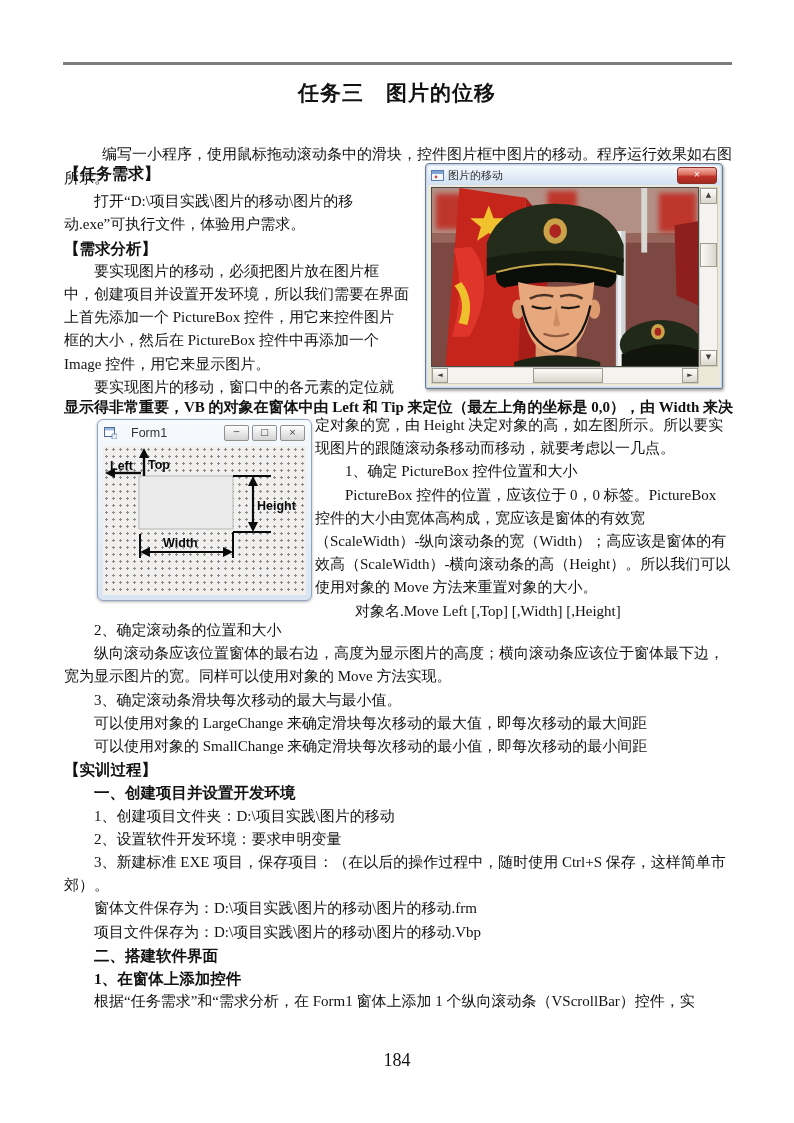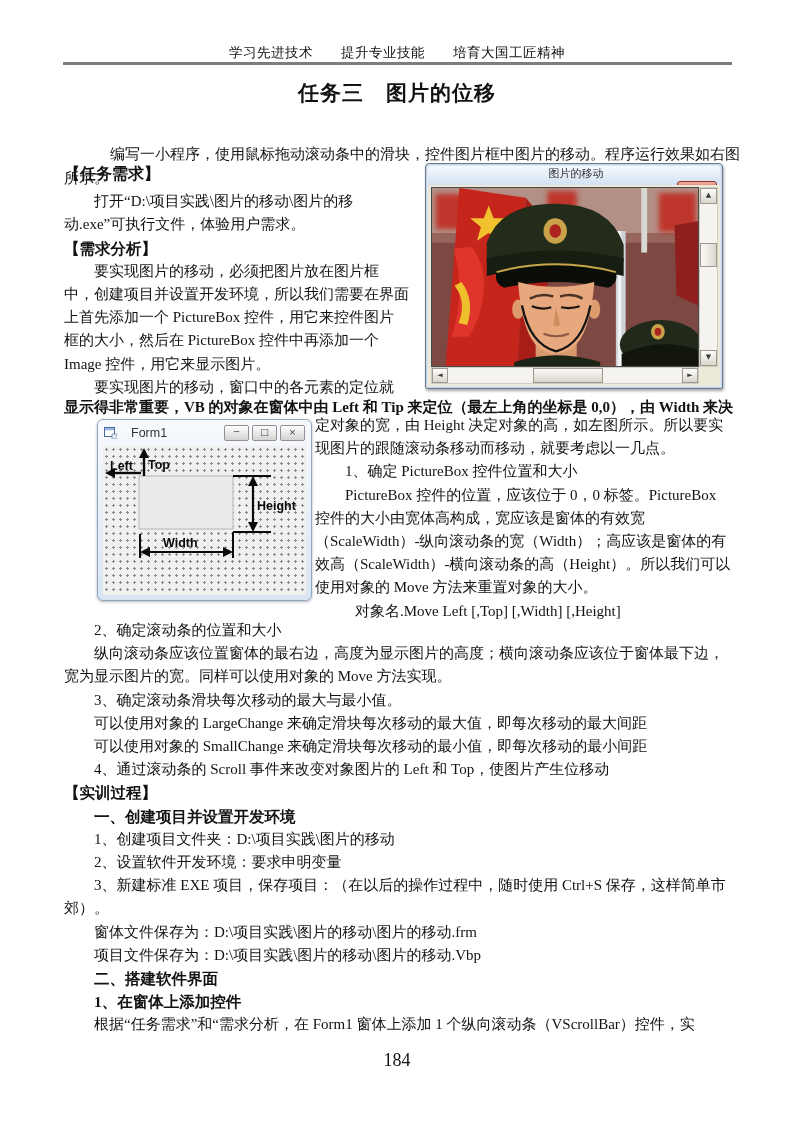--- a/index.html
+++ b/index.html
@@ -9,33 +9,33 @@
   .center{left:0;width:794px;text-align:center;}
   .motto{top:44px;font-size:13.5px;letter-spacing:.5px;}
   .rule{top:62px;left:63px;width:669px;height:2.5px;background:#7d7d7d;}
   .doc-title{top:79px;font-size:21px;font-weight:bold;letter-spacing:1px;}
   .req-heading{top:117px;left:64px;font-size:16px;font-weight:bold;margin-top:47px;}
   .tblock{font-size:15px;}
   .line{line-height:23.2px;white-space:nowrap;}
   .ind{padding-left:30px;}
   .ind3{padding-left:40px;}
   .b{font-weight:bold;font-size:15.5px;}
-  .intro{top:143px;left:80px;width:670px;}
+  .intro{top:143px;left:72px;width:670px;}
   .narrow{top:167px;left:64px;width:360px;}
   .wide-line{top:396px;left:64px;width:700px;font-weight:bold;}
   .right-col{top:414px;left:315px;width:460px;}
   .main-block{top:619px;left:64px;width:710px;}
   .page-num{top:1050px;font-size:18px;}
 
   
   .photo-win{left:425px;top:163px;width:296px;height:224px;background:#dce7f3;
              border:1px solid #6e7b8a;border-radius:4px 4px 2px 2px;
              box-shadow:inset 0 0 0 1px #c3d4e8,1px 2px 3px rgba(0,0,0,.35);}
   .p-titlebar{position:absolute;left:2px;top:2px;right:2px;height:19px;display:flex;align-items:center;
-              padding:0 3px;background:linear-gradient(#f6fafe,#d2e0f2);border-radius:3px 3px 0 0;flex-direction:column;}
+              padding:0 3px;background:linear-gradient(#f6fafe,#d2e0f2);border-radius:3px 3px 0 0;}
   .p-title{font-size:11px;color:#2a2a2a;margin-left:4px;font-family:"Liberation Sans","DejaVu Sans",sans-serif;}
   .p-close{margin-left:auto;width:38px;height:15px;border:1px solid #8c2f27;border-radius:3px;
            background:linear-gradient(#f4b4aa 0%,#d96a58 45%,#c03328 55%,#a42a20 100%);
            color:#fff;font-size:10px;line-height:13px;text-align:center;
            font-family:"Liberation Sans","DejaVu Sans",sans-serif;}
   .p-client{position:absolute;left:2px;right:2px;top:21px;bottom:2px;background:#ece9d8;}
   .p-photo{position:absolute;left:3px;top:2px;right:21px;bottom:19px;border:1px solid #4a4a4a;overflow:hidden;}
   .p-photo svg{display:block;width:100%;height:100%;}
   .scroll-btn{position:absolute;background:linear-gradient(#fdfdfb,#d9d6cc);border:1px solid #9e9a8e;
               color:#3c3c3c;font-size:7px;line-height:13px;text-align:center;
@@ -63,21 +63,20 @@
   .f-body{position:absolute;left:5px;right:5px;top:26px;bottom:5px;background:#f1f0ef;
           background-image:radial-gradient(circle,#8b8b8b 1px,transparent 1.1px);background-size:7px 7px;}
   .f-body svg{position:absolute;left:0;top:0;}
   .diagram-label{font-family:"Liberation Sans","DejaVu Sans",sans-serif;font-weight:bold;font-size:12.5px;fill:#0a0a0a;}
 </style>
 </head>
 <body>
 
 <div class="page">
 
-  <div class="abs center motto">学习先进技术　　提升专业技能　　培育大国工匠精神</div>
   <div class="abs rule"></div>
   <div class="abs center doc-title">任务三　图片的位移</div>
   <div class="abs req-heading">【任务需求】</div>
 
   <div class="abs intro tblock">
     <div class="line ind">编写一小程序，使用鼠标拖动滚动条中的滑块，控件图片框中图片的移动。程序运行效果如右图</div>
   </div>
 
   <div class="abs narrow tblock">
       <div class="line">所示。</div>
@@ -223,21 +222,20 @@
       <div class="line ind3">对象名.Move Left [,Top] [,Width] [,Height]</div>
     </div>
 
   <div class="abs main-block tblock">
       <div class="line ind">2、确定滚动条的位置和大小</div>
       <div class="line ind">纵向滚动条应该位置窗体的最右边，高度为显示图片的高度；横向滚动条应该位于窗体最下边，</div>
       <div class="line">宽为显示图片的宽。同样可以使用对象的 Move 方法实现。</div>
       <div class="line ind">3、确定滚动条滑块每次移动的最大与最小值。</div>
       <div class="line ind">可以使用对象的 LargeChange 来确定滑块每次移动的最大值，即每次移动的最大间距</div>
       <div class="line ind">可以使用对象的 SmallChange 来确定滑块每次移动的最小值，即每次移动的最小间距</div>
-      <div class="line ind">4、通过滚动条的 Scroll 事件来改变对象图片的 Left 和 Top，使图片产生位移动</div>
       <div class="line b">【实训过程】</div>
       <div class="line b ind">一、创建项目并设置开发环境</div>
       <div class="line ind">1、创建项目文件夹：D:\项目实践\图片的移动</div>
       <div class="line ind">2、设置软件开发环境：要求申明变量</div>
       <div class="line ind">3、新建标准 EXE 项目，保存项目：（在以后的操作过程中，随时使用 Ctrl+S 保存，这样简单市</div>
       <div class="line">郊）。</div>
       <div class="line ind">窗体文件保存为：D:\项目实践\图片的移动\图片的移动.frm</div>
       <div class="line ind">项目文件保存为：D:\项目实践\图片的移动\图片的移动.Vbp</div>
       <div class="line b ind">二、搭建软件界面</div>
       <div class="line b ind">1、在窗体上添加控件</div>

